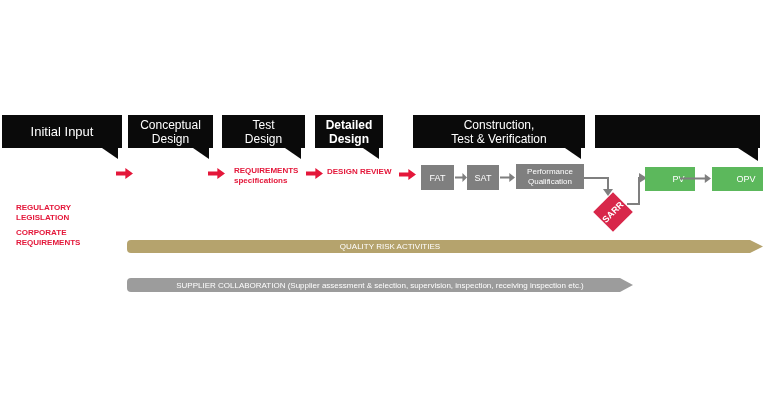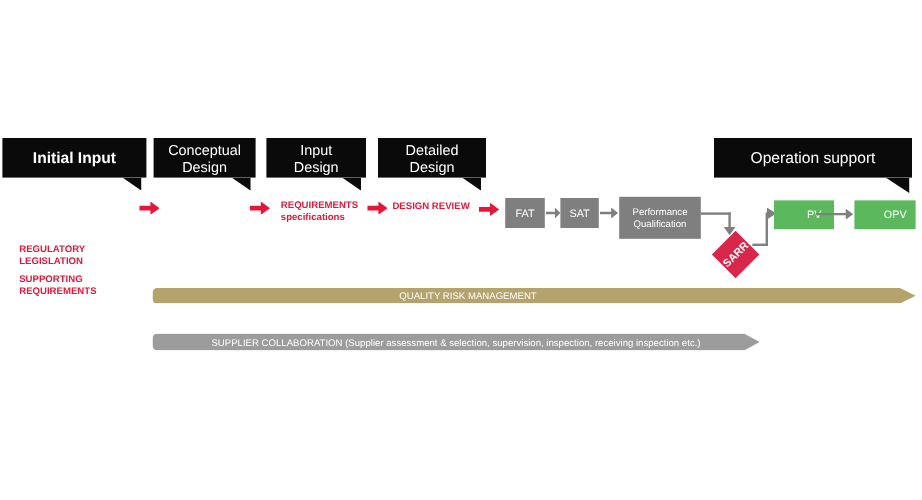--- a/index.html
+++ b/index.html
@@ -10,24 +10,24 @@
   
   .phase{
     position:absolute;top:115px;height:33px;background:var(--black);
     color:#fff;display:flex;align-items:center;justify-content:center;
     text-align:center;font-size:12px;line-height:14px;white-space:pre-line;
   }
   .phase .tail{
     position:absolute;top:100%;right:4px;width:16px;height:11px;
     background:var(--black);clip-path:polygon(0 0,100% 0,100% 100%);
   }
-  #phase1{left:2px;width:120px;font-size:13px;font-weight:bold;}
+  #phase1{left:2px;width:120px;font-size:13px;}
   #phase2{left:128px;width:85px;}
   #phase3{left:222px;width:83px;}
-  #phase4{left:315px;width:90px;}
+  #phase4{left:315px;width:68px;font-weight:bold;}
   #phase5{left:413px;width:172px;}
   #phase6{left:595px;width:165px;font-size:13px;}
   #phase6 .tail{width:20px;height:13px;right:2px;}
   
   .redtext{
     position:absolute;color:var(--red);font-size:8px;font-weight:bold;
     line-height:10px;white-space:pre-line;
   }
   #input1{left:16px;top:166px;}
   #input2{left:16px;top:203px;}
@@ -45,21 +45,21 @@
   #rarrow3{left:306px;top:168px;}
   #rarrow4{left:399px;top:169px;}
   
   .gbox{
     position:absolute;background:var(--boxgray);color:#fff;
     display:flex;align-items:center;justify-content:center;text-align:center;
     font-size:9px;line-height:10px;white-space:pre-line;
   }
   #fat{left:421px;top:165px;width:33px;height:25px;text-align:right;}
   #sat{left:467px;top:165px;width:32px;height:25px;}
-  #pq{left:516px;top:164px;width:68px;height:35px;font-size:8px;}
+  #pq{left:516px;top:164px;width:68px;height:25px;font-size:8px;}
   
   .garrow{
     position:absolute;background:var(--connector);
     clip-path:polygon(0 38%,62% 38%,62% 0,100% 50%,62% 100%,62% 62%,0 62%);
   }
   #garrow1{left:455px;top:173px;width:12px;height:9px;}
   #garrow2{left:500px;top:173px;width:15px;height:9px;}
   #garrow3{left:680px;top:174px;width:31px;height:9px;
     clip-path:polygon(0 40%,80% 40%,80% 0,100% 50%,80% 100%,80% 60%,0 60%);}
   
@@ -105,37 +105,41 @@
   <div class="phase" id="phase1">
     <span>Initial Input</span>
     <span class="tail"></span>
   </div>
   <div class="phase" id="phase2">
     <span>Conceptual
 Design</span>
     <span class="tail"></span>
   </div>
   <div class="phase" id="phase3">
-    <span>Input
+    <span>Test
 Design</span>
     <span class="tail"></span>
   </div>
   <div class="phase" id="phase4">
     <span>Detailed
 Design</span>
     <span class="tail"></span>
   </div>
+  <div class="phase" id="phase5">
+    <span>Construction,
+Test &amp; Verification</span>
+    <span class="tail"></span>
+  </div>
   <div class="phase" id="phase6">
-    <span>Operation support</span>
     <span class="tail"></span>
   </div>
 
   <div class="redtext" id="input2">REGULATORY
 LEGISLATION</div>
-  <div class="redtext" id="input3">SUPPORTING
+  <div class="redtext" id="input3">CORPORATE
 REQUIREMENTS</div>
 
   <div class="rarrow" id="rarrow1"></div>
   <div class="rarrow" id="rarrow2"></div>
   <div class="rarrow" id="rarrow3"></div>
   <div class="rarrow" id="rarrow4"></div>
 
   <div class="redtext" id="step2">REQUIREMENTS
 specifications</div>
   <div class="redtext" id="step3">DESIGN REVIEW</div>
@@ -156,16 +160,16 @@
   </div>
 
   <div class="cline" id="sarr-h"></div>
   <div class="cline" id="sarr-v"></div>
   <div id="sarr-ah"></div>
 
   <div class="green" id="pv">PV</div>
   <div class="garrow" id="garrow3"></div>
   <div class="green" id="opv">OPV</div>
 
-  <div class="bar" id="bar1">QUALITY RISK MANAGEMENT</div>
+  <div class="bar" id="bar1">QUALITY RISK ACTIVITIES</div>
   <div class="bar" id="bar3">SUPPLIER COLLABORATION (Supplier assessment &amp; selection, supervision, inspection, receiving inspection etc.)</div>
 
 </div>
 
 </body></html>

